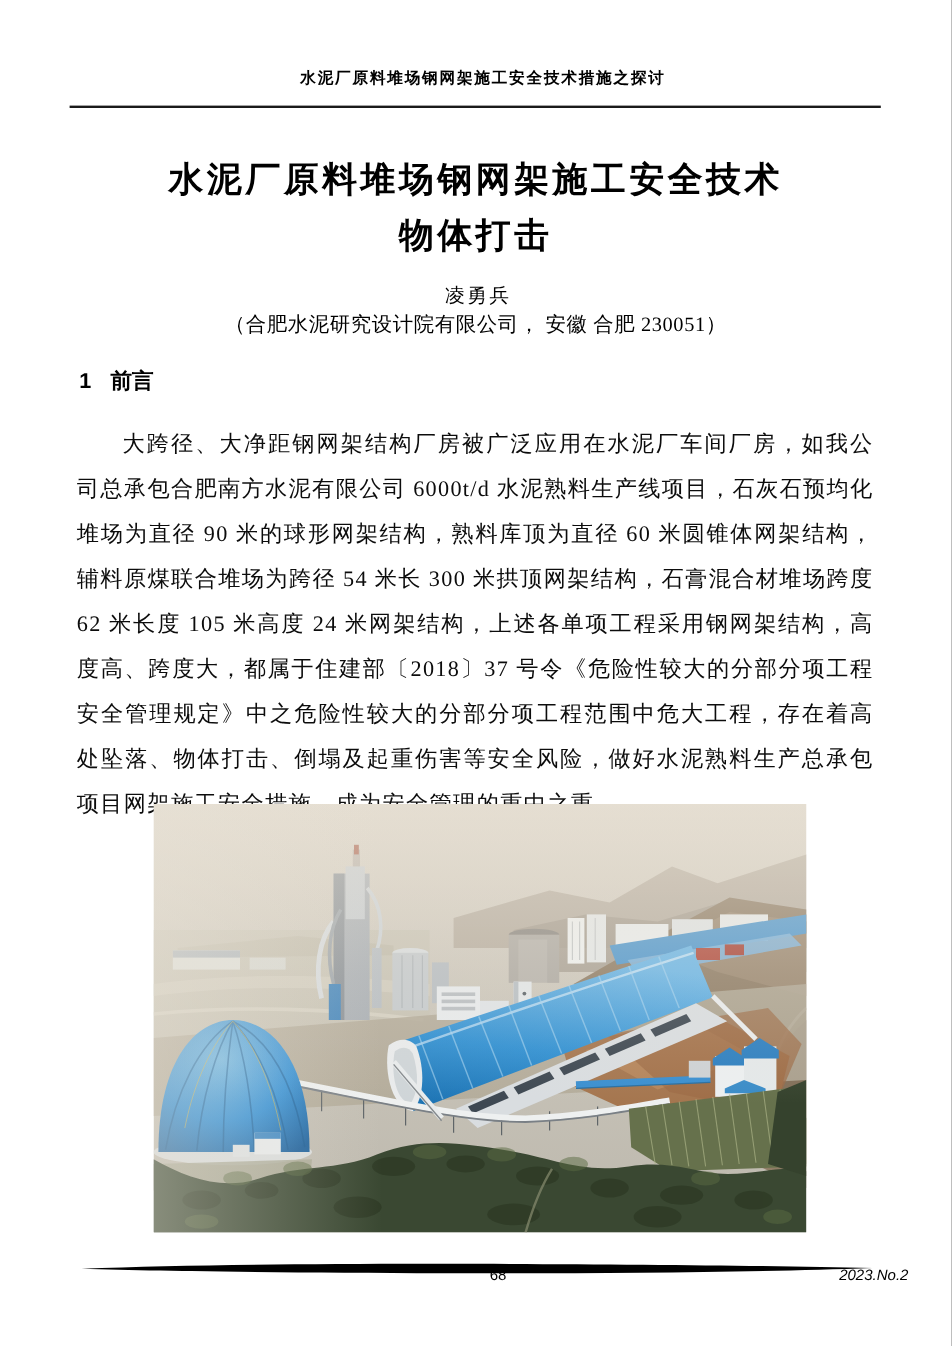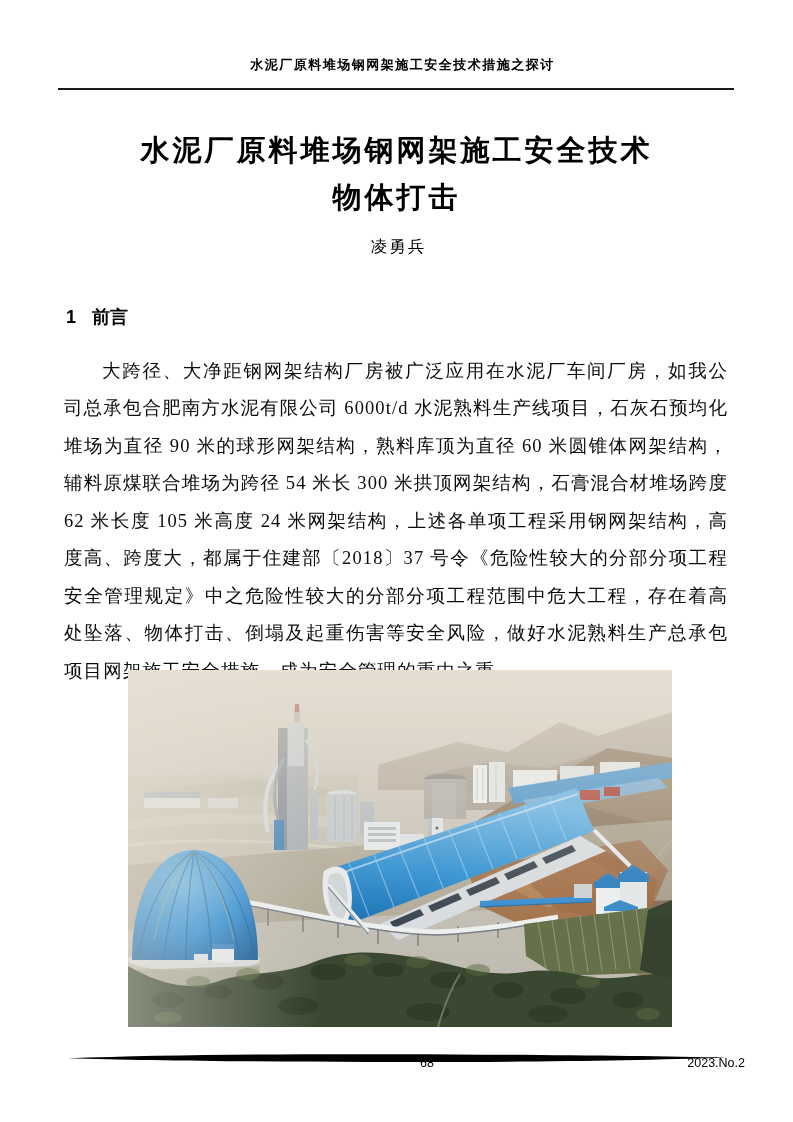--- a/index.html
+++ b/index.html
@@ -41,42 +41,43 @@
     text-align:justify; text-indent:38px; color:#0c0c0c;
   }
   .figure-wrap {
     position:absolute; top:670px; left:128px; width:544px; height:357px;
   }
   .figure-wrap svg { display:block; width:544px; height:357px; }
   .footer-bar {
     position:absolute; top:1049px; left:68px; width:659px; height:10px;
   }
   .page-number {
-    position:absolute; top:1056px; left:408px; width:38px; text-align:center;
+    position:absolute; top:1056px; left:396px; width:38px; text-align:center;
     font-family:"Liberation Sans","DejaVu Sans",sans-serif; font-size:12.5px; color:#000;
   }
   .issue-number {
-    position:absolute; top:1056px; right:48px;
-    font-family:"Liberation Sans","DejaVu Sans",sans-serif; font-size:12.5px; color:#000;
+    position:absolute; top:1056px; right:36px;
+    font-family:"Liberation Sans","DejaVu Sans",sans-serif; font-size:12.5px; color:#000;font-style:italic;
   }
 </style>
 </head>
 <body>
 
 <div class="page">
 
   <div class="running-title">水泥厂原料堆场钢网架施工安全技术措施之探讨</div>
   <div class="header-rule"></div>
 
   <div class="article-title">
     <div>水泥厂原料堆场钢网架施工安全技术</div>
     <div>物体打击</div>
   </div>
 
   <div class="author-line">凌勇兵</div>
+  <div class="affiliation-line">（合肥水泥研究设计院有限公司，  安徽  合肥  230051）</div>
 
   <div class="section-heading">
     <span class="sec-num">1</span><span>前言</span>
   </div>
 
   <p class="body-paragraph">大跨径、大净距钢网架结构厂房被广泛应用在水泥厂车间厂房，如我公司总承包合肥南方水泥有限公司 6000t/d 水泥熟料生产线项目，石灰石预均化堆场为直径 90 米的球形网架结构，熟料库顶为直径 60 米圆锥体网架结构，辅料原煤联合堆场为跨径 54 米长 300 米拱顶网架结构，石膏混合材堆场跨度 62 米长度 105 米高度 24 米网架结构，上述各单项工程采用钢网架结构，高度高、跨度大，都属于住建部〔2018〕37 号令《危险性较大的分部分项工程安全管理规定》中之危险性较大的分部分项工程范围中危大工程，存在着高处坠落、物体打击、倒塌及起重伤害等安全风险，做好水泥熟料生产总承包项目网架施工安全措施，成为安全管理的重中之重。</p>
 
   <div class="figure-wrap">
     <svg viewBox="0 0 544 357" preserveAspectRatio="none">
       <defs>

